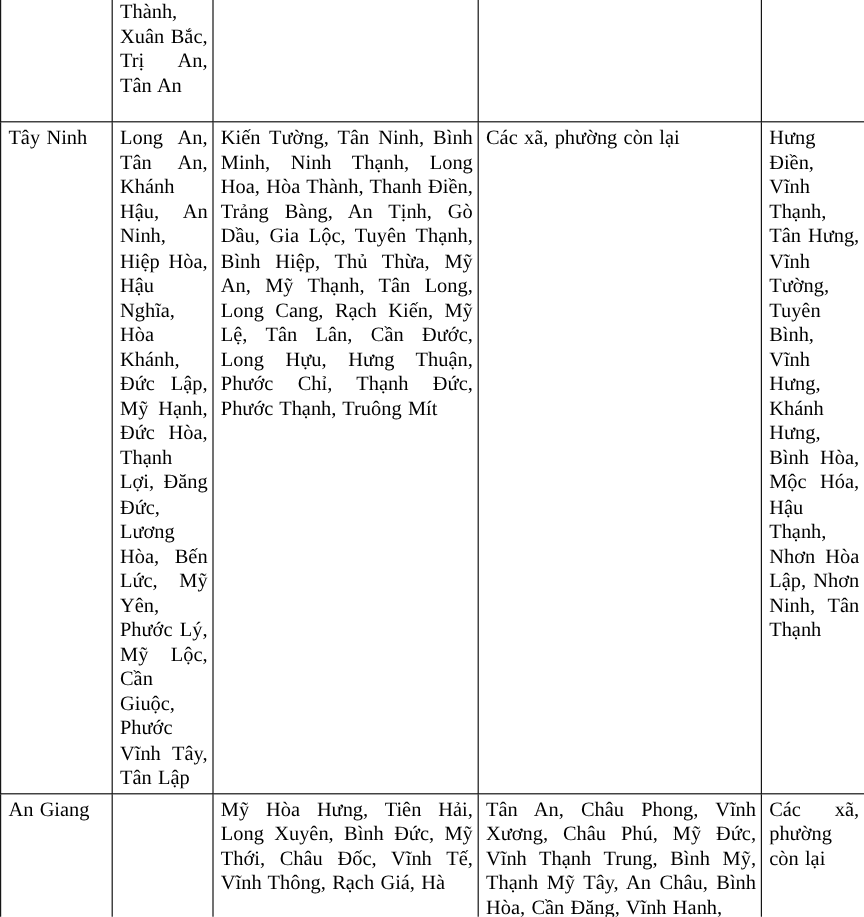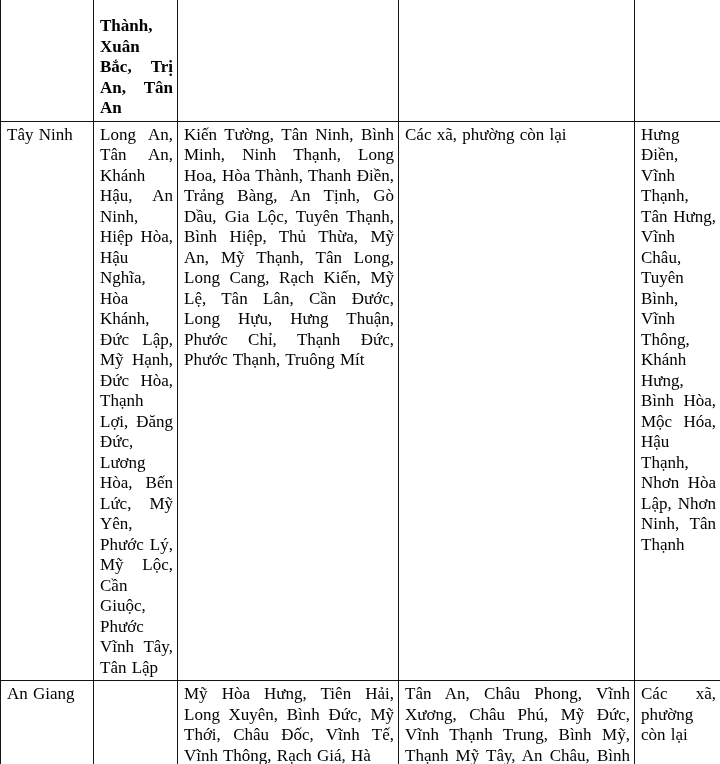--- a/index.html
+++ b/index.html
@@ -25,22 +25,21 @@
     border: 1.5px solid #151515;
     vertical-align: top;
     text-align: justify;
     padding: 2px 4px 2px 6px;
     overflow: hidden;
     word-spacing: 1px;
   }
   tr.row-partial td {
     border-top: none;
     height: 99px;
-    padding-top: 16px;
-    font-weight: bold;
+    padding-top: 0;
   }
   tr.row-tayninh td {
     height: 552px;
     padding-top: 3px;
   }
   tr.row-angiang td {
     height: 240px;
     padding-top: 3px;
   }
   td.col-province {
@@ -65,21 +64,21 @@
       <td>Thành, Xuân Bắc, Trị An, Tân An</td>
       <td></td>
       <td></td>
       <td></td>
     </tr>
     <tr class="row-tayninh">
       <td class="col-province">Tây Ninh</td>
       <td>Long An, Tân An, Khánh Hậu, An Ninh, Hiệp Hòa, Hậu Nghĩa, Hòa Khánh, Đức Lập, Mỹ Hạnh, Đức Hòa, Thạnh Lợi, Đăng Đức, Lương Hòa, Bến Lức, Mỹ Yên, Phước Lý, Mỹ Lộc, Cần Giuộc, Phước Vĩnh Tây, Tân Lập</td>
       <td>Kiến Tường, Tân Ninh, Bình Minh, Ninh Thạnh, Long Hoa, Hòa Thành, Thanh Điền, Trảng Bàng, An Tịnh, Gò Dầu, Gia Lộc, Tuyên Thạnh, Bình Hiệp, Thủ Thừa, Mỹ An, Mỹ Thạnh, Tân Long, Long Cang, Rạch Kiến, Mỹ Lệ, Tân Lân, Cần Đước, Long Hựu, Hưng Thuận, Phước Chỉ, Thạnh Đức, Phước Thạnh, Truông Mít</td>
       <td>Các xã, phường còn lại</td>
-      <td>Hưng Điền, Vĩnh Thạnh, Tân Hưng, Vĩnh Châu, Tuyên Bình, Vĩnh Thông, Khánh Hưng, Bình Hòa, Mộc Hóa, Hậu Thạnh, Nhơn Hòa Lập, Nhơn Ninh, Tân Thạnh</td>
+      <td>Hưng Điền, Vĩnh Thạnh, Tân Hưng, Vĩnh Tường, Tuyên Bình, Vĩnh Hưng, Khánh Hưng, Bình Hòa, Mộc Hóa, Hậu Thạnh, Nhơn Hòa Lập, Nhơn Ninh, Tân Thạnh</td>
     </tr>
     <tr class="row-angiang">
       <td class="col-province">An Giang</td>
       <td></td>
       <td>Mỹ Hòa Hưng, Tiên Hải, Long Xuyên, Bình Đức, Mỹ Thới, Châu Đốc, Vĩnh Tế, Vĩnh Thông, Rạch Giá, Hà</td>
       <td>Tân An, Châu Phong, Vĩnh Xương, Châu Phú, Mỹ Đức, Vĩnh Thạnh Trung, Bình Mỹ, Thạnh Mỹ Tây, An Châu, Bình Hòa, Cần Đăng, Vĩnh Hanh,</td>
       <td>Các xã, phường còn lại</td>
     </tr>
   </tbody>
 </table>

